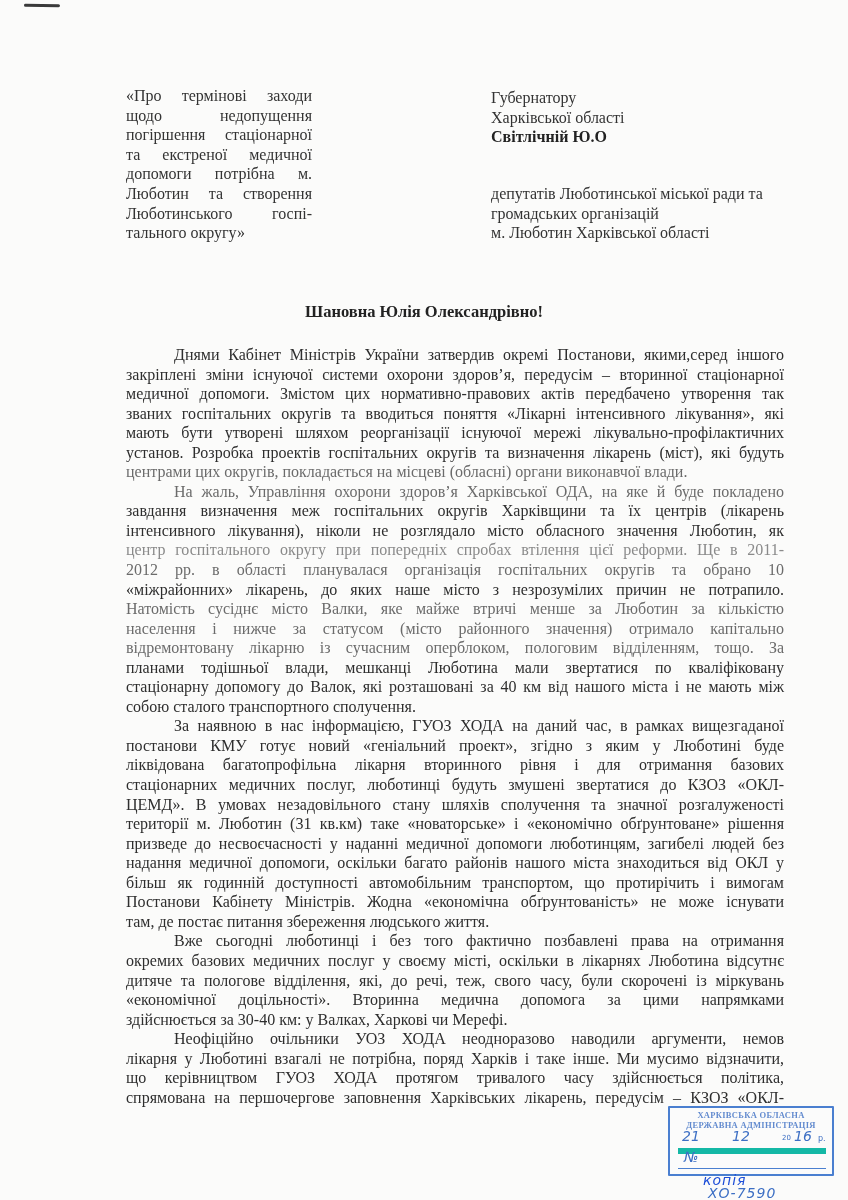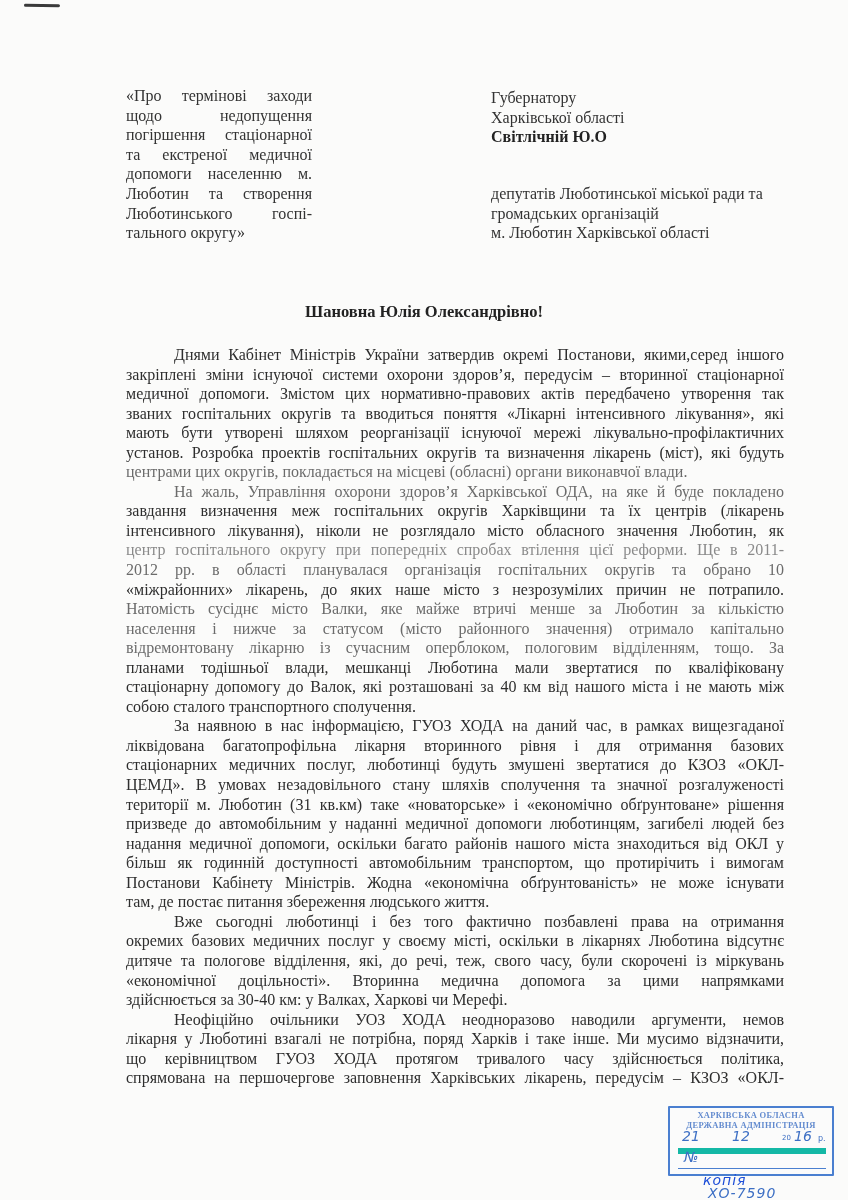--- a/index.html
+++ b/index.html
@@ -90,21 +90,21 @@
 <body>
 
 <div class="page">
   <div class="corner-mark"></div>
 
   <div class="subject">
     <span>«Про термінові заходи</span>
     <span>щодо недопущення</span>
     <span>погіршення стаціонарної</span>
     <span>та екстреної медичної</span>
-    <span>допомоги населенню м.</span>
+    <span>допомоги потрібна м.</span>
     <span>Люботин та створення</span>
     <span>Люботинського госпі-</span>
     <span class="last">тального округу»</span>
   </div>
 
   <div class="addressee">
     <div>Губернатору</div>
     <div>Харківської області</div>
     <div class="bold">Світлічній Ю.О</div>
   </div>
@@ -136,25 +136,26 @@
       <span class="ln">«міжрайонних» лікарень, до яких наше місто з незрозумілих причин не потрапило.</span>
       <span class="ln faded">Натомість сусіднє місто Валки, яке майже втричі менше за Люботин за кількістю</span>
       <span class="ln faded">населення і нижче за статусом (місто районного значення) отримало капітально</span>
       <span class="ln faded">відремонтовану лікарню із сучасним оперблоком, пологовим відділенням, тощо. За</span>
       <span class="ln">планами тодішньої влади, мешканці Люботина мали звертатися по кваліфіковану</span>
       <span class="ln">стаціонарну допомогу до Валок, які розташовані за 40 км від нашого міста і не мають між</span>
       <span class="ln end">собою сталого транспортного сполучення.</span>
     </div>
     <div class="para">
       <span class="ln first">За наявною в нас інформацією, ГУОЗ ХОДА на даний час, в рамках вищезгаданої</span>
+      <span class="ln">постанови КМУ готує новий «геніальний проект», згідно з яким у Люботині буде</span>
       <span class="ln">ліквідована багатопрофільна лікарня вторинного рівня і для отримання базових</span>
       <span class="ln">стаціонарних медичних послуг, люботинці будуть змушені звертатися до КЗОЗ «ОКЛ-</span>
       <span class="ln">ЦЕМД». В умовах незадовільного стану шляхів сполучення та значної розгалуженості</span>
       <span class="ln">території м. Люботин (31 кв.км) таке «новаторське» і «економічно обґрунтоване» рішення</span>
-      <span class="ln">призведе до автомобільним у наданні медичної допомоги люботинцям, загибелі людей без</span>
+      <span class="ln">призведе до несвоєчасності у наданні медичної допомоги люботинцям, загибелі людей без</span>
       <span class="ln">надання медичної допомоги, оскільки багато районів нашого міста знаходиться від ОКЛ у</span>
       <span class="ln">більш як годинній доступності автомобільним транспортом, що протирічить і вимогам</span>
       <span class="ln">Постанови Кабінету Міністрів. Жодна «економічна обґрунтованість» не може існувати</span>
       <span class="ln end">там, де постає питання збереження людського життя.</span>
     </div>
     <div class="para">
       <span class="ln first">Вже сьогодні люботинці і без того фактично позбавлені права на отримання</span>
       <span class="ln">окремих базових медичних послуг у своєму місті, оскільки в лікарнях Люботина відсутнє</span>
       <span class="ln">дитяче та пологове відділення, які, до речі, теж, свого часу, були скорочені із міркувань</span>
       <span class="ln">«економічної доцільності». Вторинна медична допомога за цими напрямками</span>

